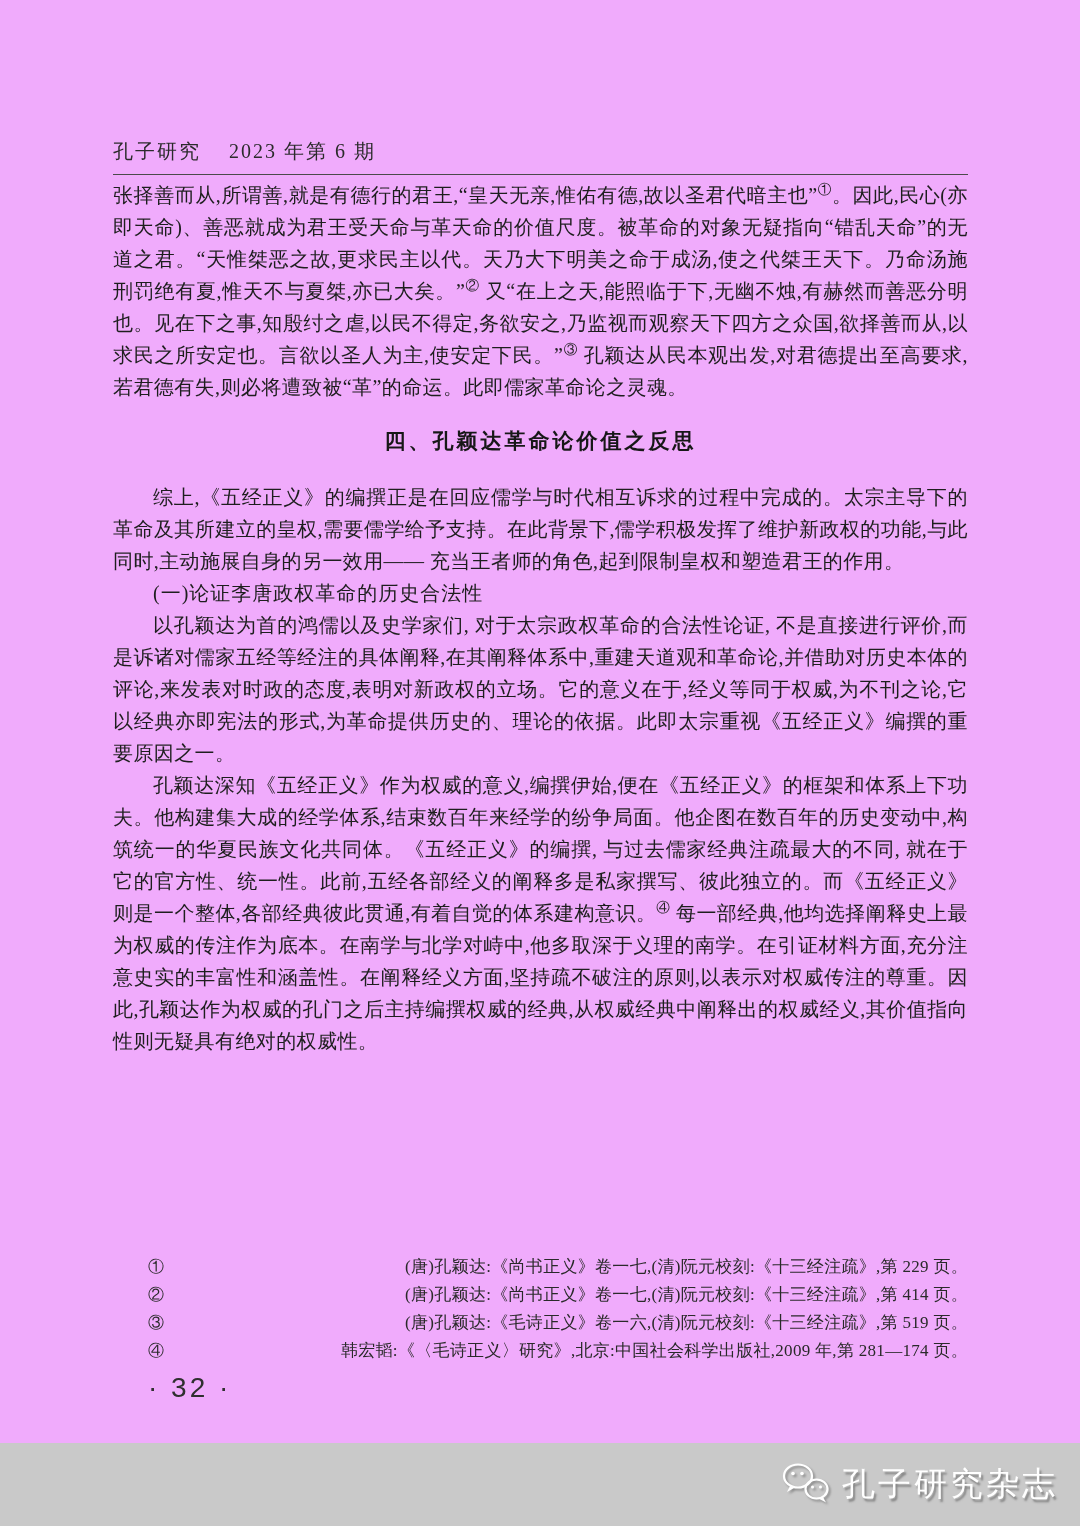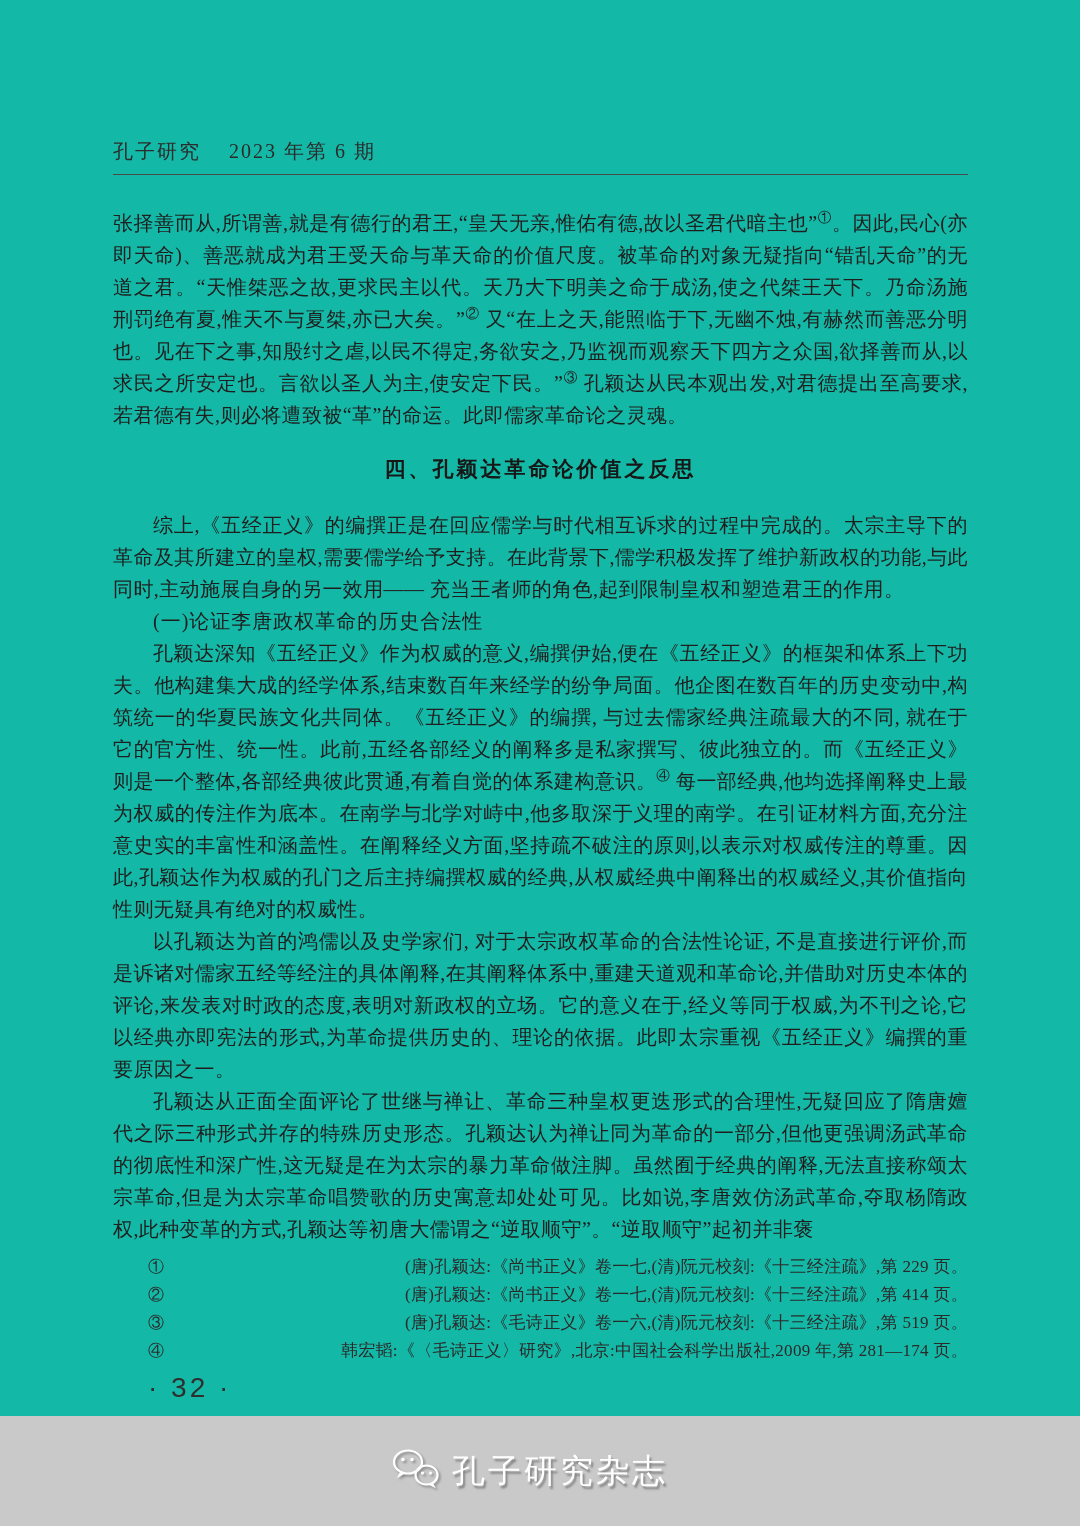--- a/index.html
+++ b/index.html
@@ -6,38 +6,38 @@
   html, body { background: #ffffff; }
   body {
     width: 1080px; height: 1526px;
     font-family: "Liberation Serif", "DejaVu Serif", serif;
     color: #222222;
     position: relative;
     overflow: hidden;
   }
   .page {
     position: absolute; inset: 0;
-    background: #14b8a6;
+    background: #f0abfc;
   }
   .content {
     position: absolute;
     left: 113px; right: 112px; top: 138px;
   }
   .running-head {
     font-size: 20px;
     letter-spacing: 2px;
     color: #2b2b2b;
     padding-bottom: 9px;
     border-bottom: 1.5px solid #4a4a4a;
     display: flex;
     align-items: baseline;
   }
   .running-head .journal { margin-right: 28px; }
   .body-text {
-    margin-top: 32px;
+    margin-top: 4px;
     font-size: 20px;
     line-height: 32px;
     text-align: justify;
     letter-spacing: 0.4px;
     color: #1e1e1e;
   }
   .body-text p { text-indent: 2em; }
   .body-text p.no-indent { text-indent: 0; }
   .body-text sup {
     font-size: 0.68em;
@@ -71,25 +71,25 @@
     position: absolute;
     left: 148px; top: 1372px;
     font-family: "Liberation Sans", "DejaVu Sans", sans-serif;
     font-size: 28px;
     letter-spacing: 3px;
     color: #2f2f2f;
   }
   .bottom-band {
     position: absolute;
     left: 0; right: 0; bottom: 0;
-    height: 110px;
+    height: 83px;
     background: #c9c9c9;
     display: flex;
     align-items: center;
-    justify-content: center;
+    justify-content: flex-end;
     padding-right: 22px;
   }
   .watermark {
     display: flex;
     align-items: center;
     gap: 10px;
   }
   .wechat-logo {
     filter: drop-shadow(2px 2px 1px rgba(90,90,90,0.55));
   }
@@ -116,25 +116,24 @@
 
     <div class="body-text">
       <p class="no-indent">张择善而从,所谓善,就是有德行的君王,“皇天无亲,惟佑有德,故以圣君代暗主也”<sup>①</sup>。因此,民心(亦即天命)、善恶就成为君王受天命与革天命的价值尺度。被革命的对象无疑指向“错乱天命”的无道之君。“天惟桀恶之故,更求民主以代。天乃大下明美之命于成汤,使之代桀王天下。乃命汤施刑罚绝有夏,惟天不与夏桀,亦已大矣。”<sup>②</sup> 又“在上之天,能照临于下,无幽不烛,有赫然而善恶分明也。见在下之事,知殷纣之虐,以民不得定,务欲安之,乃监视而观察天下四方之众国,欲择善而从,以求民之所安定也。言欲以圣人为主,使安定下民。”<sup>③</sup> 孔颖达从民本观出发,对君德提出至高要求,若君德有失,则必将遭致被“革”的命运。此即儒家革命论之灵魂。</p>
 
       <div class="section-heading">四、孔颖达革命论价值之反思</div>
 
       <p>综上,《五经正义》的编撰正是在回应儒学与时代相互诉求的过程中完成的。太宗主导下的革命及其所建立的皇权,需要儒学给予支持。在此背景下,儒学积极发挥了维护新政权的功能,与此同时,主动施展自身的另一效用—— 充当王者师的角色,起到限制皇权和塑造君王的作用。</p>
 
       <p class="subheading">(一)论证李唐政权革命的历史合法性</p>
 
+      <p>以孔颖达为首的鸿儒以及史学家们, 对于太宗政权革命的合法性论证, 不是直接进行评价,而是诉诸对儒家五经等经注的具体阐释,在其阐释体系中,重建天道观和革命论,并借助对历史本体的评论,来发表对时政的态度,表明对新政权的立场。它的意义在于,经义等同于权威,为不刊之论,它以经典亦即宪法的形式,为革命提供历史的、理论的依据。此即太宗重视《五经正义》编撰的重要原因之一。</p>
+
       <p>孔颖达深知《五经正义》作为权威的意义,编撰伊始,便在《五经正义》的框架和体系上下功夫。他构建集大成的经学体系,结束数百年来经学的纷争局面。他企图在数百年的历史变动中,构筑统一的华夏民族文化共同体。《五经正义》的编撰, 与过去儒家经典注疏最大的不同, 就在于它的官方性、统一性。此前,五经各部经义的阐释多是私家撰写、彼此独立的。而《五经正义》则是一个整体,各部经典彼此贯通,有着自觉的体系建构意识。<sup>④</sup> 每一部经典,他均选择阐释史上最为权威的传注作为底本。在南学与北学对峙中,他多取深于义理的南学。在引证材料方面,充分注意史实的丰富性和涵盖性。在阐释经义方面,坚持疏不破注的原则,以表示对权威传注的尊重。因此,孔颖达作为权威的孔门之后主持编撰权威的经典,从权威经典中阐释出的权威经义,其价值指向性则无疑具有绝对的权威性。</p>
 
-      <p>以孔颖达为首的鸿儒以及史学家们, 对于太宗政权革命的合法性论证, 不是直接进行评价,而是诉诸对儒家五经等经注的具体阐释,在其阐释体系中,重建天道观和革命论,并借助对历史本体的评论,来发表对时政的态度,表明对新政权的立场。它的意义在于,经义等同于权威,为不刊之论,它以经典亦即宪法的形式,为革命提供历史的、理论的依据。此即太宗重视《五经正义》编撰的重要原因之一。</p>
-
-      <p>孔颖达从正面全面评论了世继与禅让、革命三种皇权更迭形式的合理性,无疑回应了隋唐嬗代之际三种形式并存的特殊历史形态。孔颖达认为禅让同为革命的一部分,但他更强调汤武革命的彻底性和深广性,这无疑是在为太宗的暴力革命做注脚。虽然囿于经典的阐释,无法直接称颂太宗革命,但是为太宗革命唱赞歌的历史寓意却处处可见。比如说,李唐效仿汤武革命,夺取杨隋政权,此种变革的方式,孔颖达等初唐大儒谓之“逆取顺守”。“逆取顺守”起初并非褒</p>
     </div>
 
   </div>
 
   <div class="footnotes">
     <div class="footnote">
       <span class="fn-marker">①</span>
       <span class="fn-text">(唐)孔颖达:《尚书正义》卷一七,(清)阮元校刻:《十三经注疏》,第 229 页。</span>
     </div>
     <div class="footnote">

